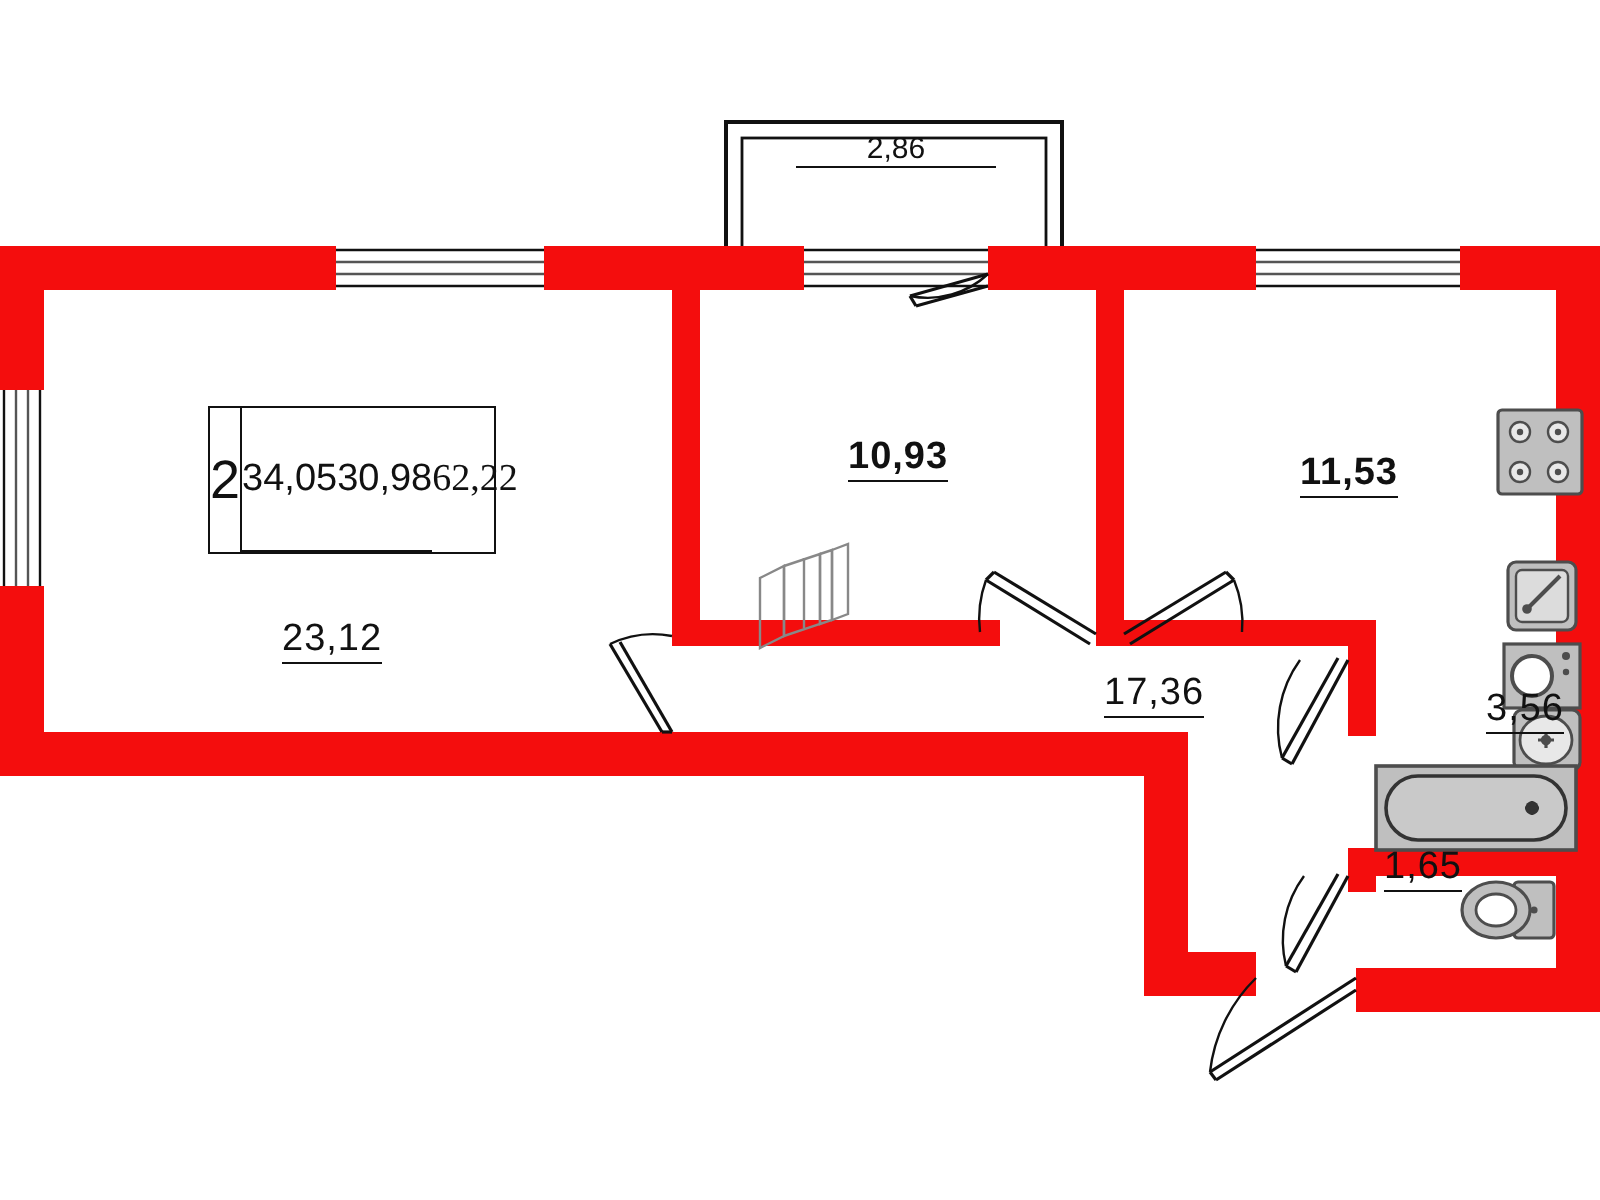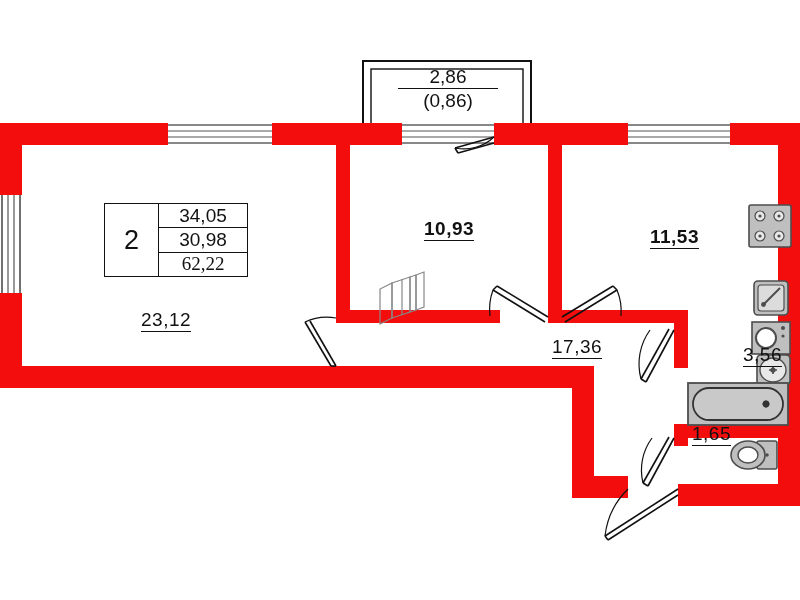--- a/index.html
+++ b/index.html
@@ -31,21 +31,21 @@
     color: #111111;
     letter-spacing: 0.5px;
     white-space: nowrap;
     border-bottom: 1.6px solid #111111;
     padding-bottom: 1px;
     line-height: 1.05;
   }
   .balcony-label {
     position: absolute;
     font-family: "Liberation Sans", sans-serif;
-    font-size: 19px;
+    font-size: 15px;
     color: #111111;
     white-space: nowrap;
     text-align: center;
     line-height: 1.15;
   }
   .balcony-label .main {
     display: block;
     border-bottom: 1.6px solid #111111;
     padding-bottom: 0px;
   }
@@ -71,21 +71,21 @@
     align-items: center;
     justify-content: center;
     font-size: 27px;
     color: #111111;
     border-right: 1.6px solid #111111;
     box-sizing: border-box;
   }
   #info-areas {
     flex: 1;
     display: flex;
-    flex-direction: column;
+    flex-direction: row;
   }
   #info-areas .arow {
     flex: 1;
     display: flex;
     align-items: center;
     justify-content: center;
     font-size: 19px;
     color: #111111;
     border-bottom: 1.2px solid #111111;
     box-sizing: border-box;
@@ -304,16 +304,15 @@
   <div class="area-label" style="left:650px; top:227px;font-weight:bold;">11,53</div>
 
   <div class="area-label" style="left:552px; top:337px;">17,36</div>
 
   <div class="area-label" style="left:703px; top:345px;margin-left:40px;">3,56</div>
 
   <div class="area-label" style="left:692px; top:424px;">1,65</div>
 
   <div class="balcony-label" style="left:398px; top:66px; width:100px;">
     <span class="main">2,86</span>
-    <span class="sub">(0,86)</span>
   </div>
 
 </div>
 
 </body></html>

